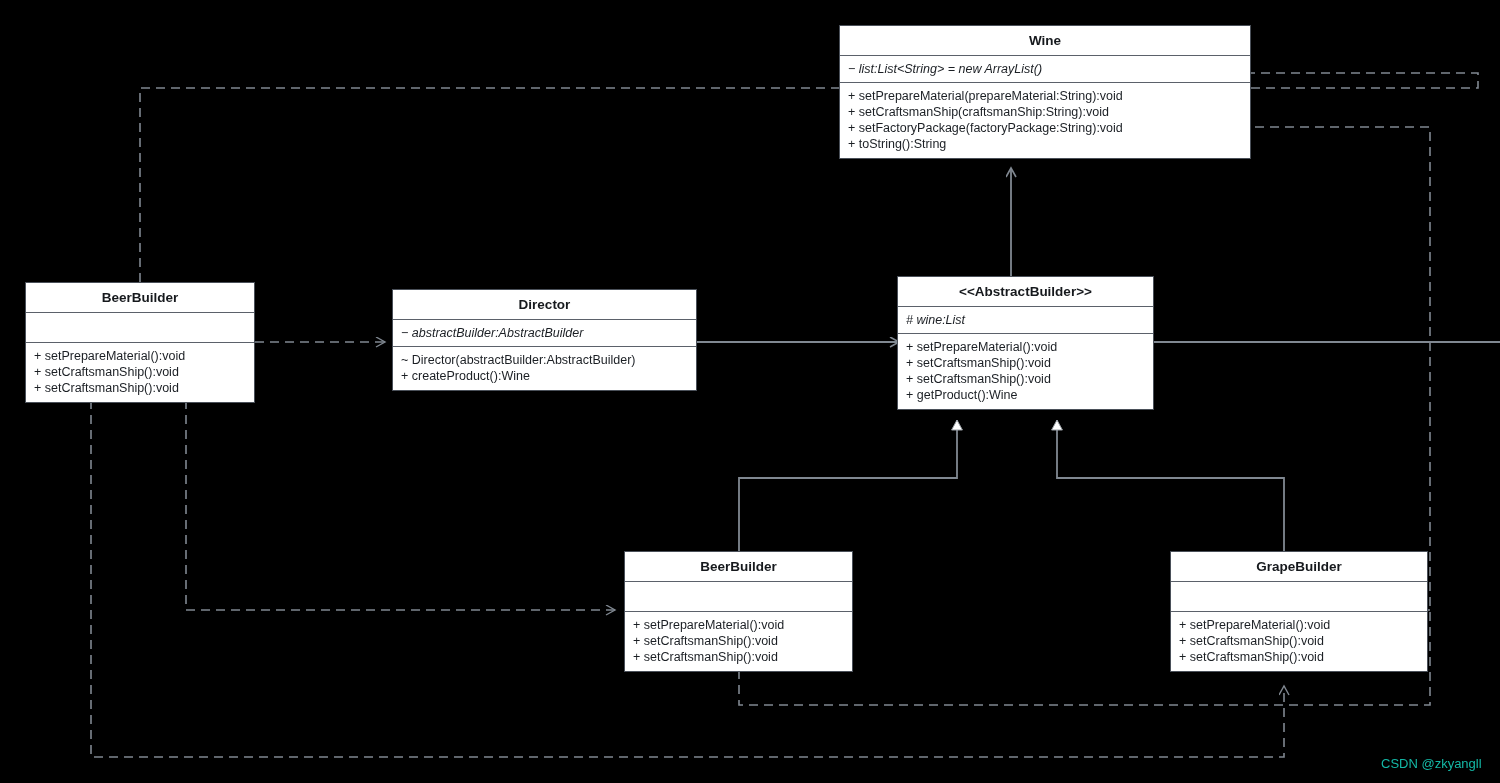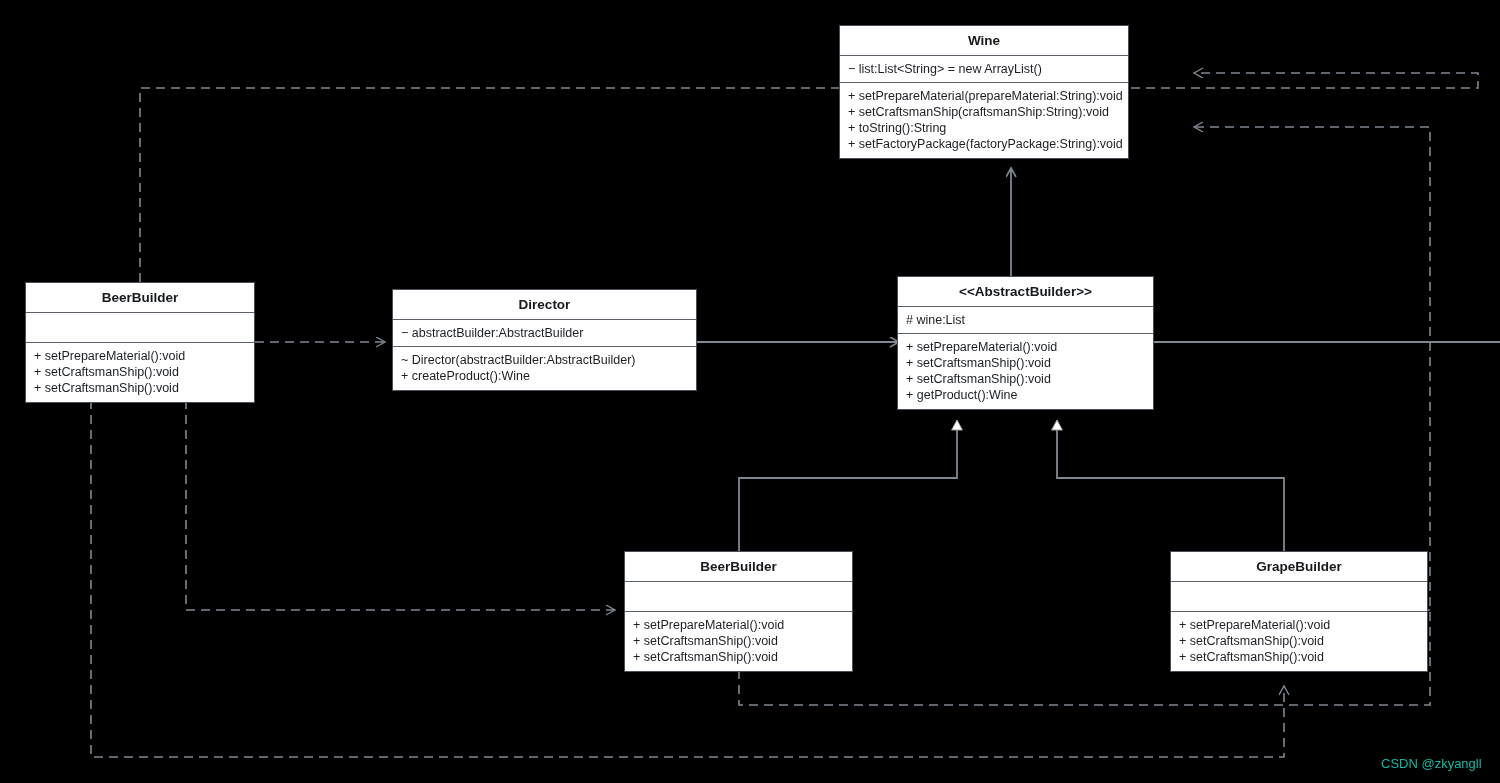--- a/index.html
+++ b/index.html
@@ -44,20 +44,21 @@
     padding: 7px 6px 7px 6px;
     border-bottom: 1px solid #5b616a;
     box-sizing: border-box;
     line-height: 15px;
   }
   .uml-attrs {
     border-bottom: 1px solid #5b616a;
     box-sizing: border-box;
     padding: 5px 8px 5px 8px;
     min-height: 18px;
+    font-style: italic;
   }
   .uml-attrs.empty {
     padding: 0;
     height: 30px;
   }
   .uml-ops {
     box-sizing: border-box;
     padding: 5px 8px 6px 8px;
   }
   .member {
@@ -127,30 +128,30 @@
 
     <g>
       <path d="M739,670 L739,705 L1430,705 L1430,127 L1194,127" fill="none" stroke="#808891" stroke-width="1.6" stroke-dasharray="9,6" marker-end="url(#openArrowDash)"></path>
     </g>
 
     <g>
       <path d="M1398,610 L1430,610" fill="none" stroke="#808891" stroke-width="1.6" stroke-dasharray="9,6"></path>
     </g>
   </svg>
 
-  <div class="uml-box" style="left:839px; top:25px; width:290px;">
+  <div class="uml-box" style="left:839px; top:25px; width:412px;">
     <div class="uml-title">Wine</div>
     <div class="uml-attrs">
       <div class="member">− list:List&lt;String&gt; = new ArrayList()</div>
     </div>
     <div class="uml-ops">
       <div class="member">+ setPrepareMaterial(prepareMaterial:String):void</div>
       <div class="member">+ setCraftsmanShip(craftsmanShip:String):void</div>
+      <div class="member">+ setFactoryPackage(factoryPackage:String):void</div>
       <div class="member">+ toString():String</div>
-      <div class="member">+ setFactoryPackage(factoryPackage:String):void</div>
     </div>
   </div>
 
   <div class="uml-box" style="left:897px; top:276px; width:257px;">
     <div class="uml-title">&lt;&lt;AbstractBuilder&gt;&gt;</div>
     <div class="uml-attrs">
       <div class="member"># wine:List</div>
     </div>
     <div class="uml-ops">
       <div class="member">+ setPrepareMaterial():void</div>

